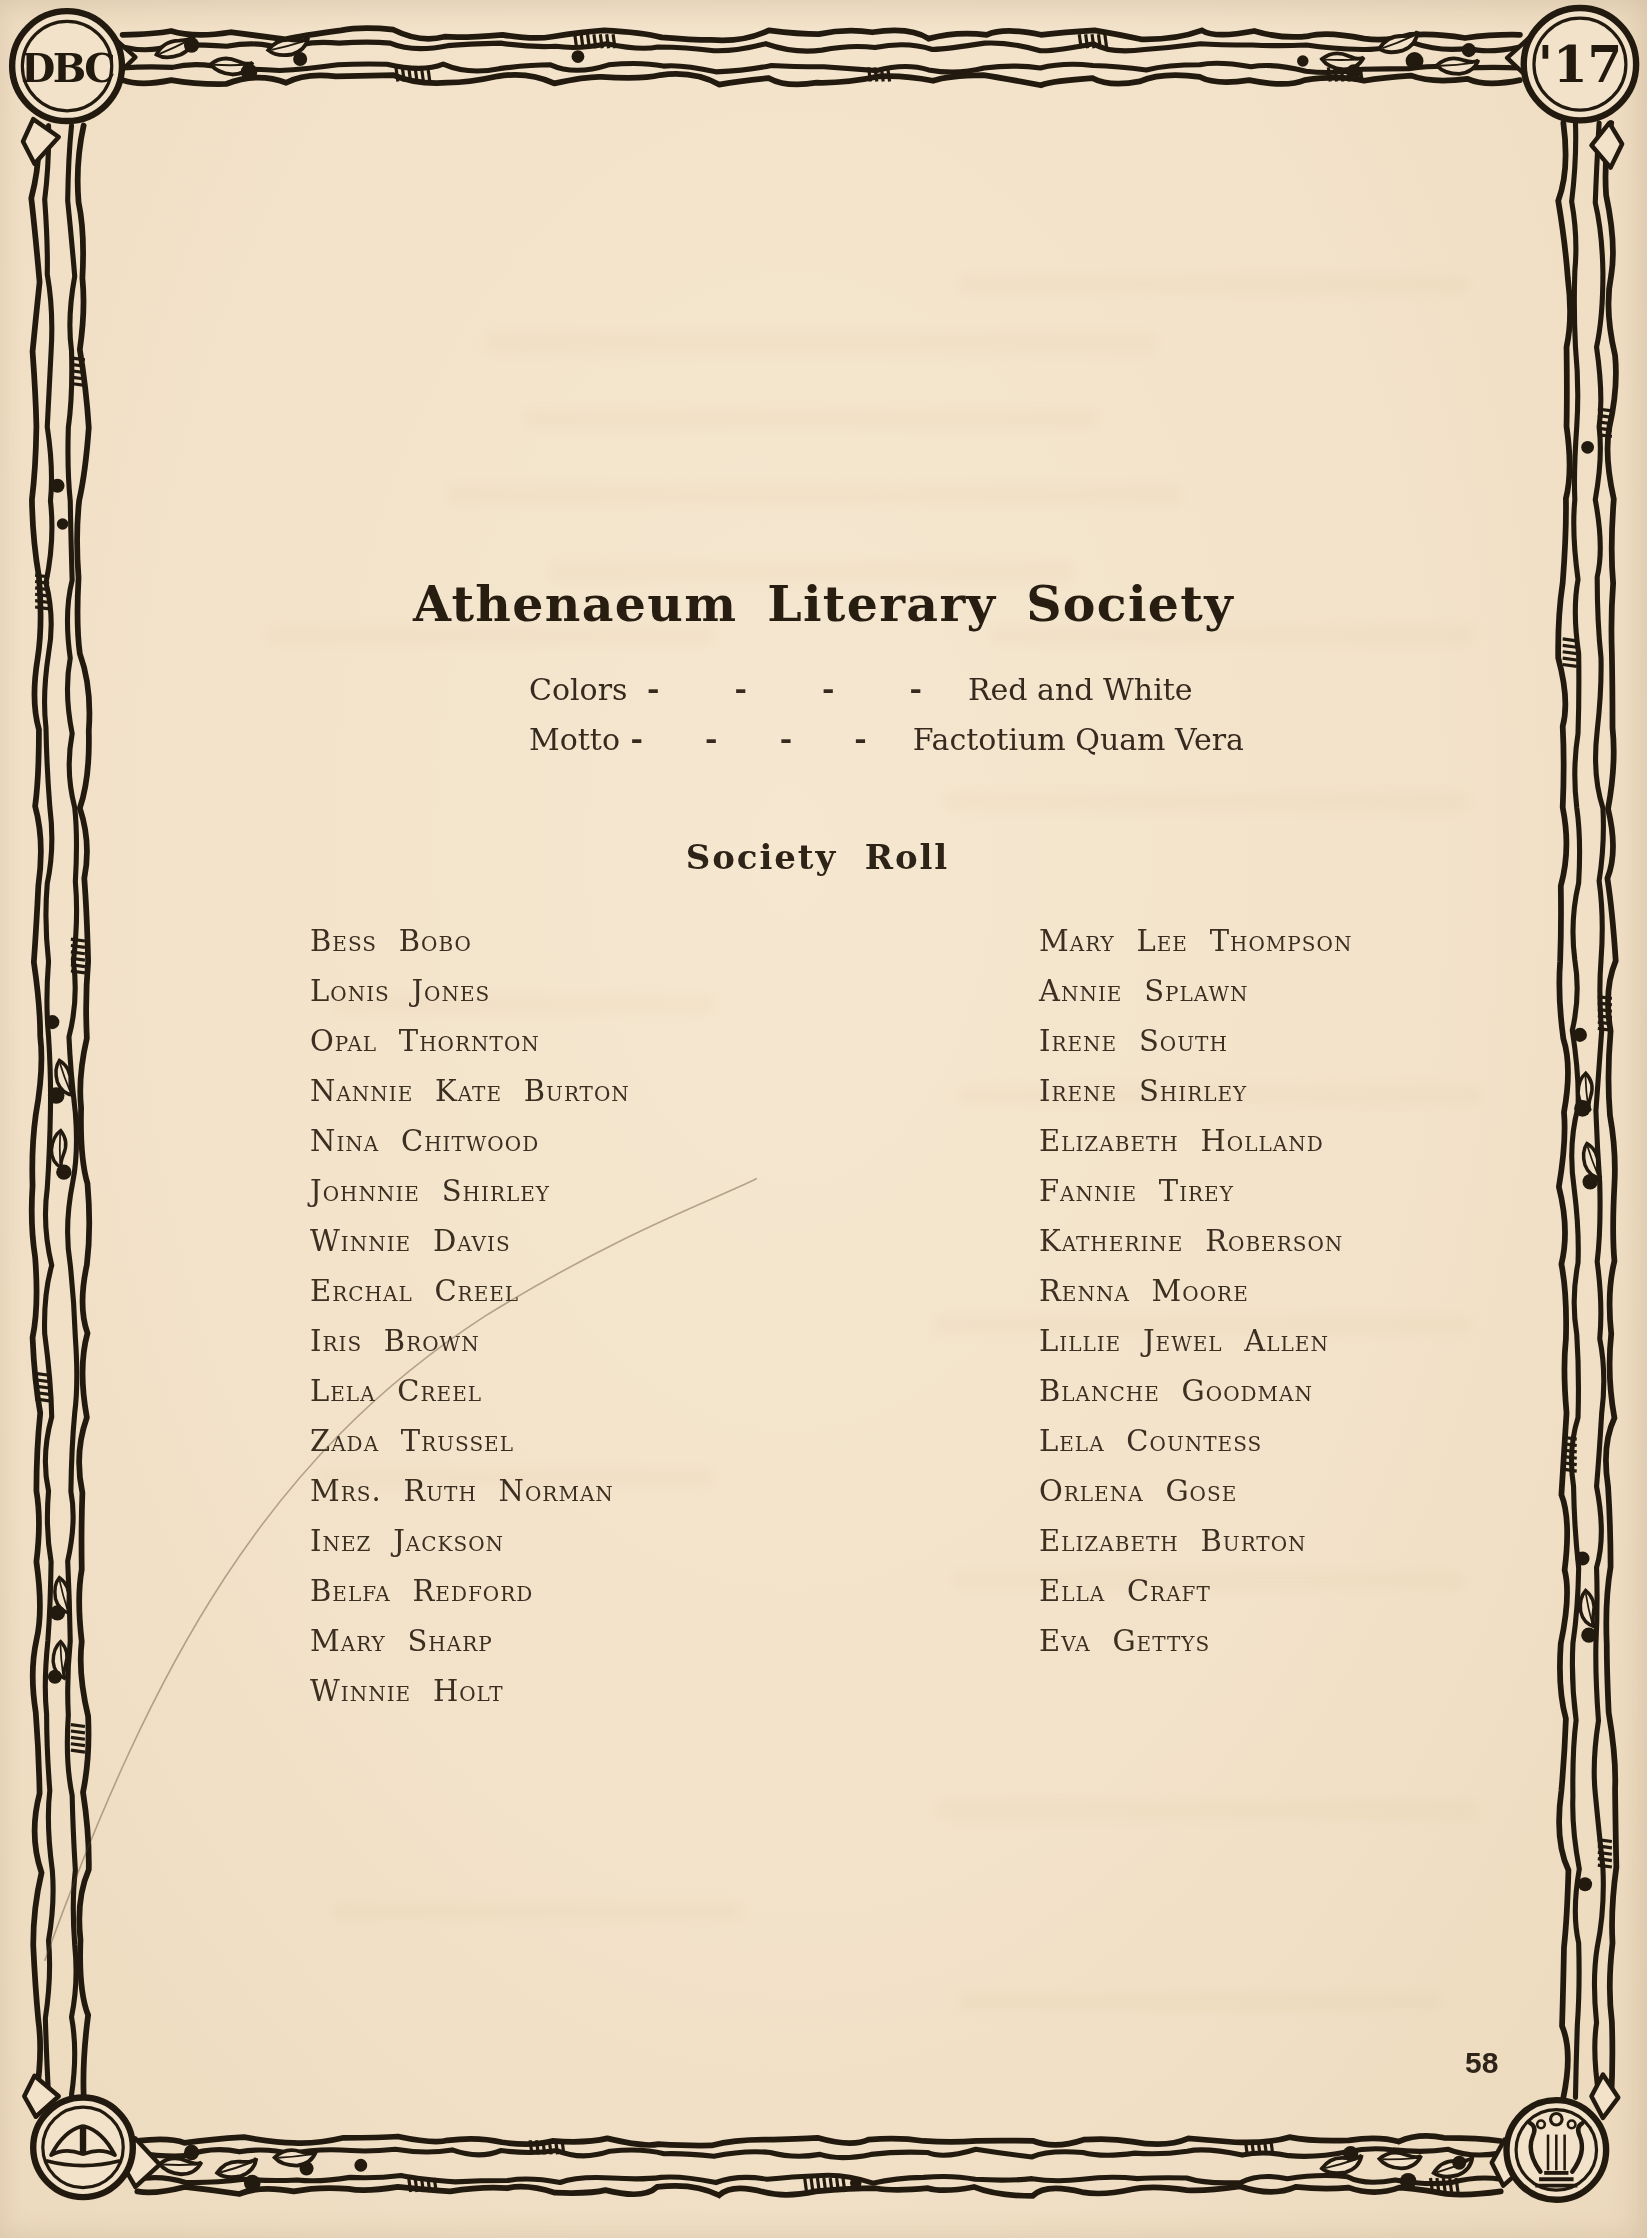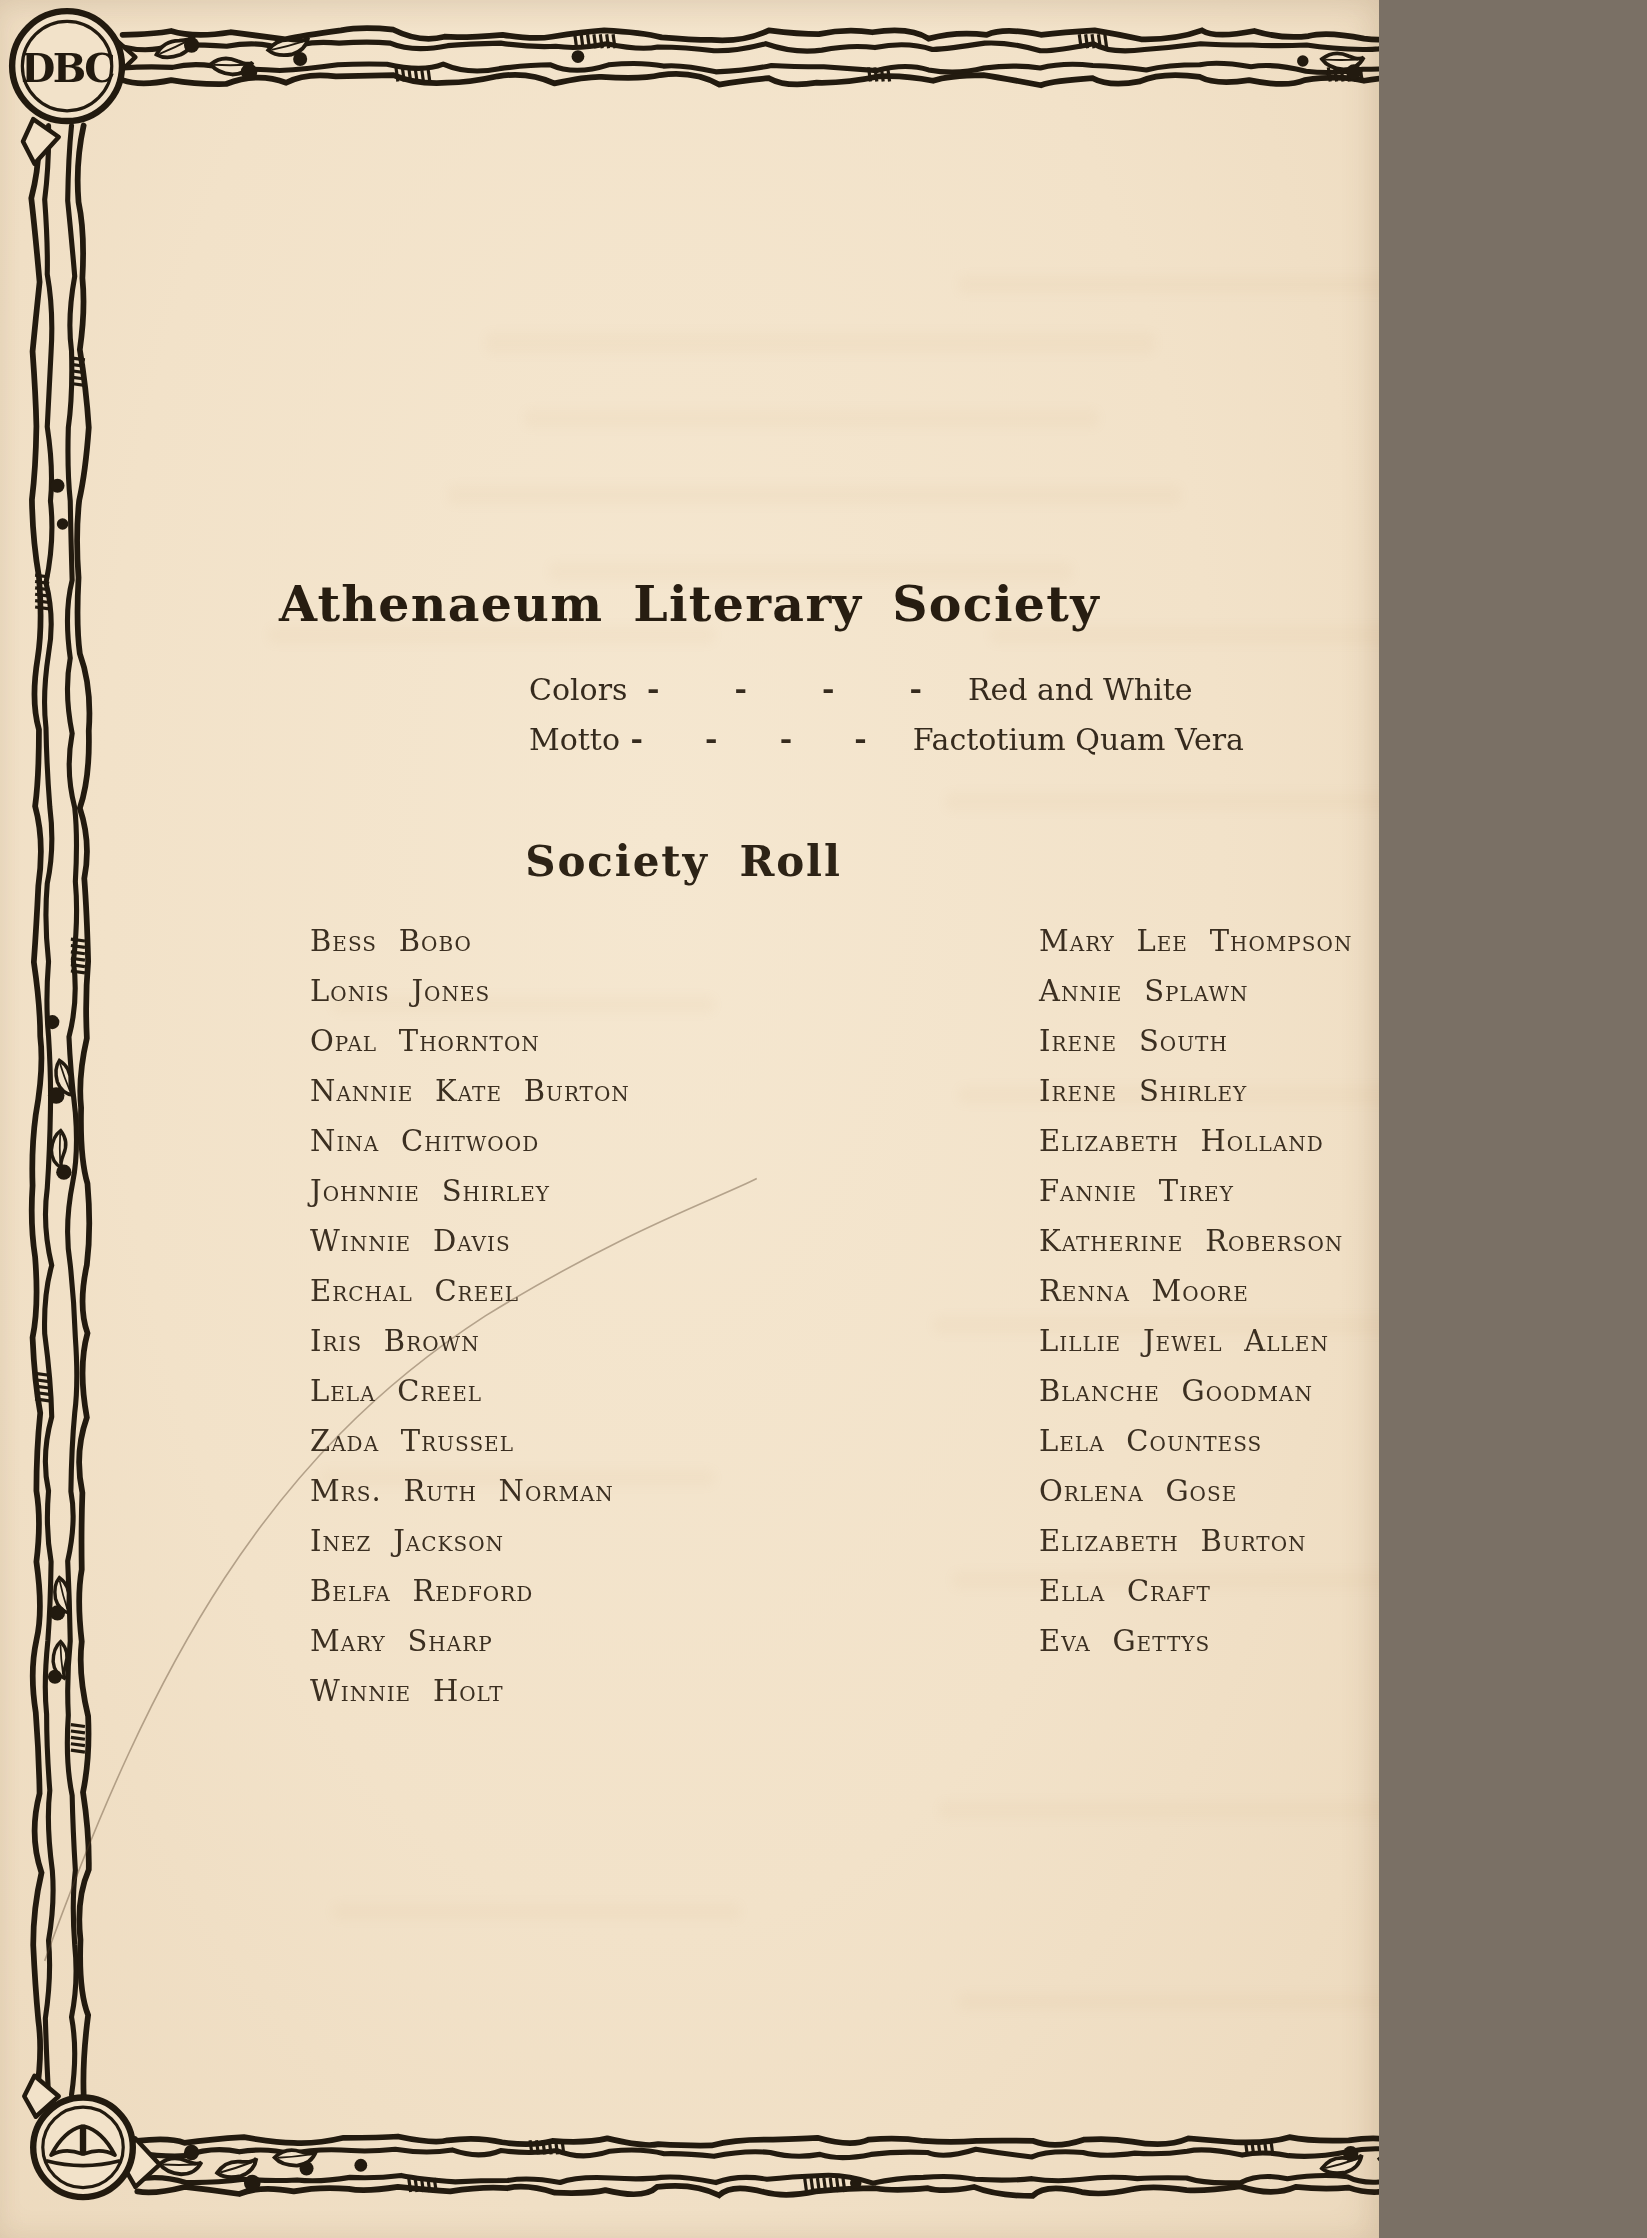--- a/index.html
+++ b/index.html
@@ -1,36 +1,36 @@
 <!DOCTYPE html>
 <html style="font-size:10.2px"><head>
 <meta charset="utf-8">
 <style>
   html,body{margin:0;padding:0;background:#7a7065;}
   .page{
-    position:relative;width:1379px;height:2239px;overflow:hidden;
+    position:relative;width:1647px;height:2239px;overflow:hidden;
     background:radial-gradient(ellipse at 48% 38%, #f5e7d0 0%, #f2e2c9 55%, #ecd9bd 100%);
     font-family:"DejaVu Serif", serif;color:#3a2e20;
     box-shadow:inset -9px 0 32px rgba(120,90,60,.12), inset 0 6.4px 25.5px rgba(120,90,60,.07);
   }
   svg.border{position:absolute;left:0;top:0;width:1647px;height:2239px;}
   .ghost{position:absolute;background:#c4975f;opacity:.05;filter:blur(5.1px);border-radius:6.4px;pointer-events:none;}
   .title{
     position:absolute;left:0;right:0;top:575px;margin:0;text-align:center;
     font-size:49px;font-weight:bold;color:#271d11;letter-spacing:1.3px;word-spacing:11.5px;
   }
   .facts{position:absolute;left:529px;top:664px;width:715px;font-size:30px;color:#352a1d;}
   .fact-row{display:flex;align-items:center;height:50px;}
   .fact-label{width:118px;white-space:nowrap;}
   .dashes{width:284px;display:flex;justify-content:space-between;box-sizing:border-box;padding-right:9px;}
   .dashes span{font-weight:bold;transform:scaleY(.9);}
   .fact-value{margin-left:37px;white-space:nowrap;}
   .roll-heading{
     position:absolute;left:0;right:12px;top:837px;margin:0;text-align:center;
-    font-size:42px;font-weight:bold;letter-spacing:1.9px;word-spacing:14px;color:#2d2316;
+    font-size:34px;font-weight:bold;letter-spacing:1.9px;word-spacing:14px;color:#2d2316;
   }
   .col{position:absolute;top:916px;font-size:29px;color:#3b2f21;}
   .col-left{left:310px;}
   .col-right{left:1039px;}
   .name-row{
     height:50px;display:flex;align-items:center;white-space:nowrap;
     font-variant:small-caps;letter-spacing:1px;word-spacing:11.5px;
   }
   .page-number{
     position:absolute;left:1465px;top:2046px;

